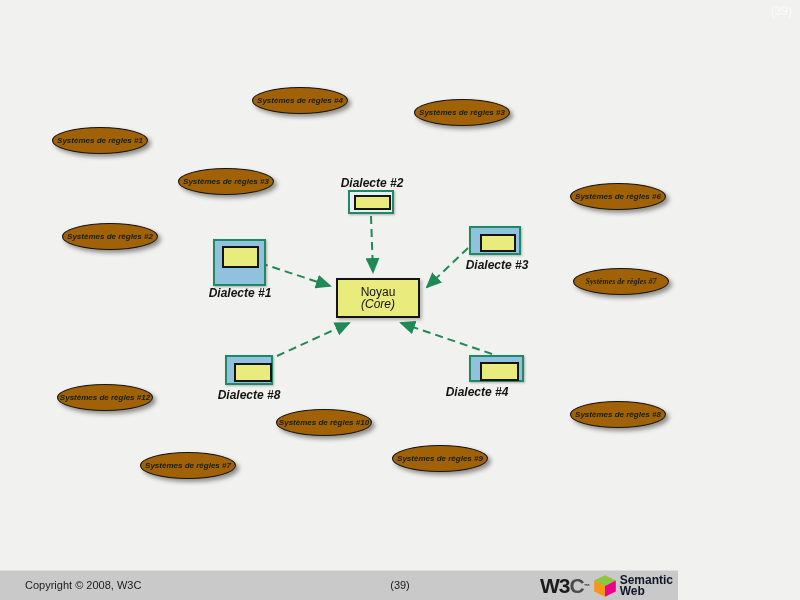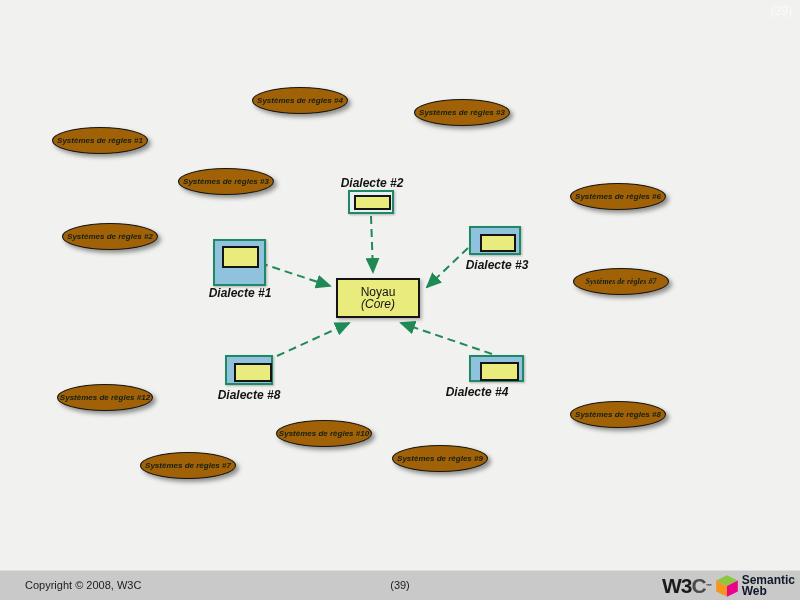--- a/index.html
+++ b/index.html
@@ -44,21 +44,21 @@
   }
   .core-box{
     position:absolute;left:336px;top:278px;width:84px;height:40px;
     background:#e9eb7d;border:2px solid #141414;box-sizing:border-box;
     box-shadow:2px 2px 3px rgba(60,60,60,0.35);
     display:flex;flex-direction:column;align-items:center;justify-content:center;
     font-size:12px;color:#141414;line-height:12px;
   }
   .core-sub{font-style:italic;}
   .footer{
-    position:absolute;left:0;top:570px;width:800px;height:30px;
+    position:absolute;left:0;top:570px;width:678px;height:30px;
     background:#c9c9c9;border-top:1px solid #dedede;box-sizing:border-box;
   }
   .copyright{
     position:absolute;left:25px;top:8px;font-size:11px;color:#1c1c1c;
   }
   .footer-page{
     position:absolute;left:0;width:800px;text-align:center;top:8px;
     font-size:11px;color:#1c1c1c;
   }
   .logo{
@@ -119,21 +119,21 @@
       </div>
       <div class="rule-ellipse" style="left: 573px; top: 268px; font-family: Liberation Serif, serif;">
         <span class="rule-label">Systèmes de règles #7</span>
       </div>
       <div class="rule-ellipse" style="left: 570px; top: 401px;">
         <span class="rule-label">Systèmes de règles #8</span>
       </div>
       <div class="rule-ellipse" style="left: 392px; top: 445px; justify-content: center;">
         <span class="rule-label">Systèmes de règles #9</span>
       </div>
-      <div class="rule-ellipse" style="left: 276px; top: 420px;">
+      <div class="rule-ellipse" style="left: 276px; top: 409px;">
         <span class="rule-label">Systèmes de règles #10</span>
       </div>
       <div class="rule-ellipse" style="left: 140px; top: 452px;">
         <span class="rule-label">Systèmes de règles #7</span>
       </div>
       <div class="rule-ellipse" style="left: 57px; top: 384px;">
         <span class="rule-label">Systèmes de règles #12</span>
       </div>
       <div class="dialect" style="left: 213px; top: 239px; width: 53px; height: 47px;">
         <div class="dialect-inner" style="left: 7px; top: 5px; width: 37px; height: 22px;"></div>

